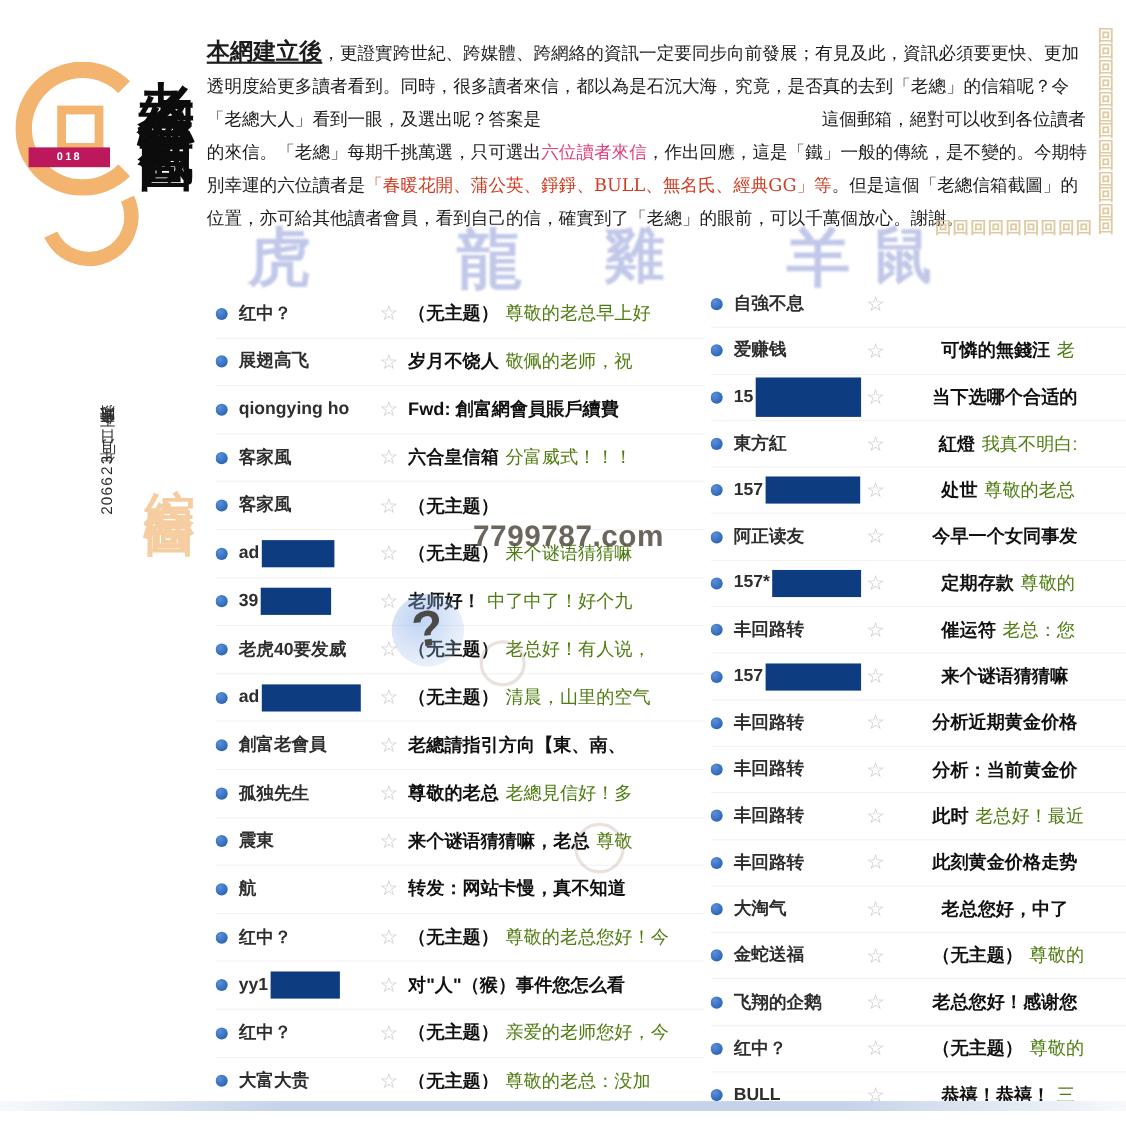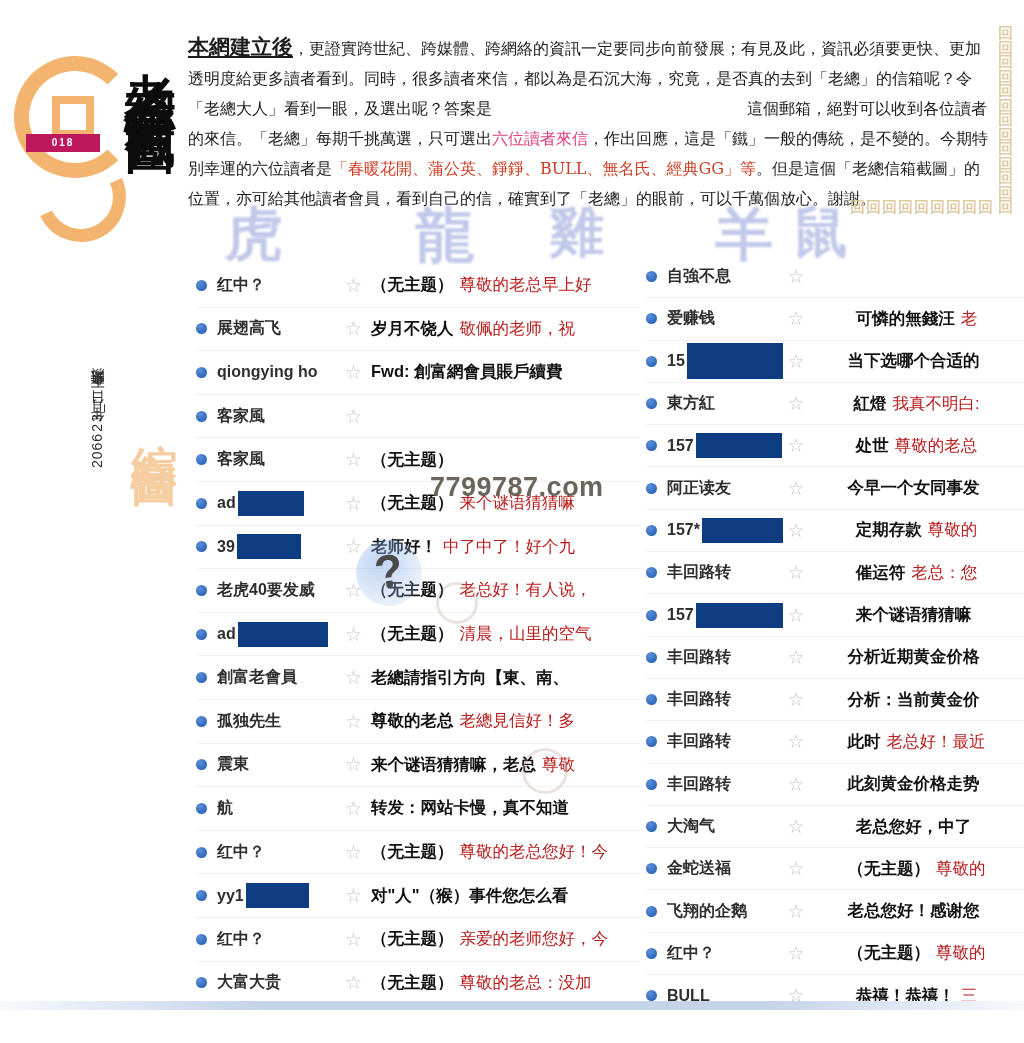--- a/index.html
+++ b/index.html
@@ -55,21 +55,21 @@
   #col-right .row{height:41.3px;text-align:center;}
   .bullet{flex:0 0 11px;height:11px;border-radius:50%;
           background:radial-gradient(circle at 35% 30%,#5b8fd8,#1c57ae);margin-right:10px;}
   .sender{flex:0 0 128px;font-weight:bold;font-size:16px;color:#2e2e2e;white-space:nowrap;
           overflow:hidden;display:flex;align-items:center;}
   #col-right .sender{flex-basis:116px;}
   .censor{display:inline-block;height:25px;background:#0e3c80;margin-left:2px;}
   .star{flex:0 0 26px;color:#c6c6c6;font-size:19px;cursor:pointer;}
   .subject{flex:1;white-space:nowrap;overflow:hidden;font-size:16.5px;}
   .sb{font-weight:bold;color:#111;margin-right:6px;}
-  .sp{color:#b91c1c;}
+  .sp{color:#4d7c0f;}
 
   
   .wm-domain{position:absolute;left:430px;top:448px;font-size:27px;font-weight:bold;
              color:rgba(88,80,70,.88);letter-spacing:.5px;font-family:"Liberation Sans",sans-serif;margin-top:24px;}
   .wm-q{position:absolute;left:356px;top:540px;width:66px;height:66px;border-radius:50%;
         background:radial-gradient(circle at 40% 35%,rgba(130,170,230,.5),rgba(210,225,250,.12));
         color:#4a4a4a;font-size:46px;font-weight:bold;text-align:center;line-height:62px;
         transform:rotate(-8deg);}
   .wm-ring{position:absolute;border:3px solid rgba(180,150,135,.28);border-radius:50%;}
   .wm-ring.r1{left:436px;top:582px;width:36px;height:36px;}
@@ -157,20 +157,21 @@
         </span>
     <span class="star">☆</span>
     <span class="subject"><b class="sb">Fwd: 創富網會員賬戶續費</b><span class="sp"></span></span>
   </div>
       <div class="row">
     <span class="bullet"></span>
     <span class="sender">
           <span class="sname">客家風</span>
         </span>
     <span class="star">☆</span>
+    <span class="subject"><b class="sb">六合皇信箱</b><span class="sp">分富威式！！！</span></span>
   </div>
       <div class="row">
     <span class="bullet"></span>
     <span class="sender">
           <span class="sname">客家風</span>
         </span>
     <span class="star">☆</span>
     <span class="subject"><b class="sb">（无主题）</b><span class="sp"></span></span>
   </div>
       <div class="row">

